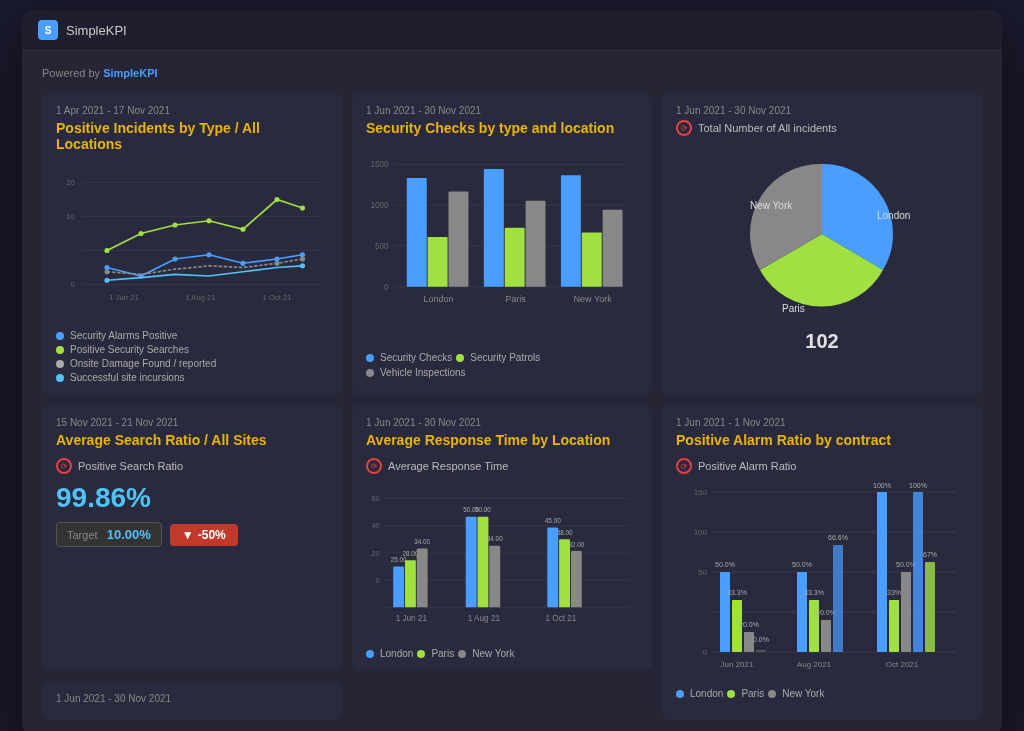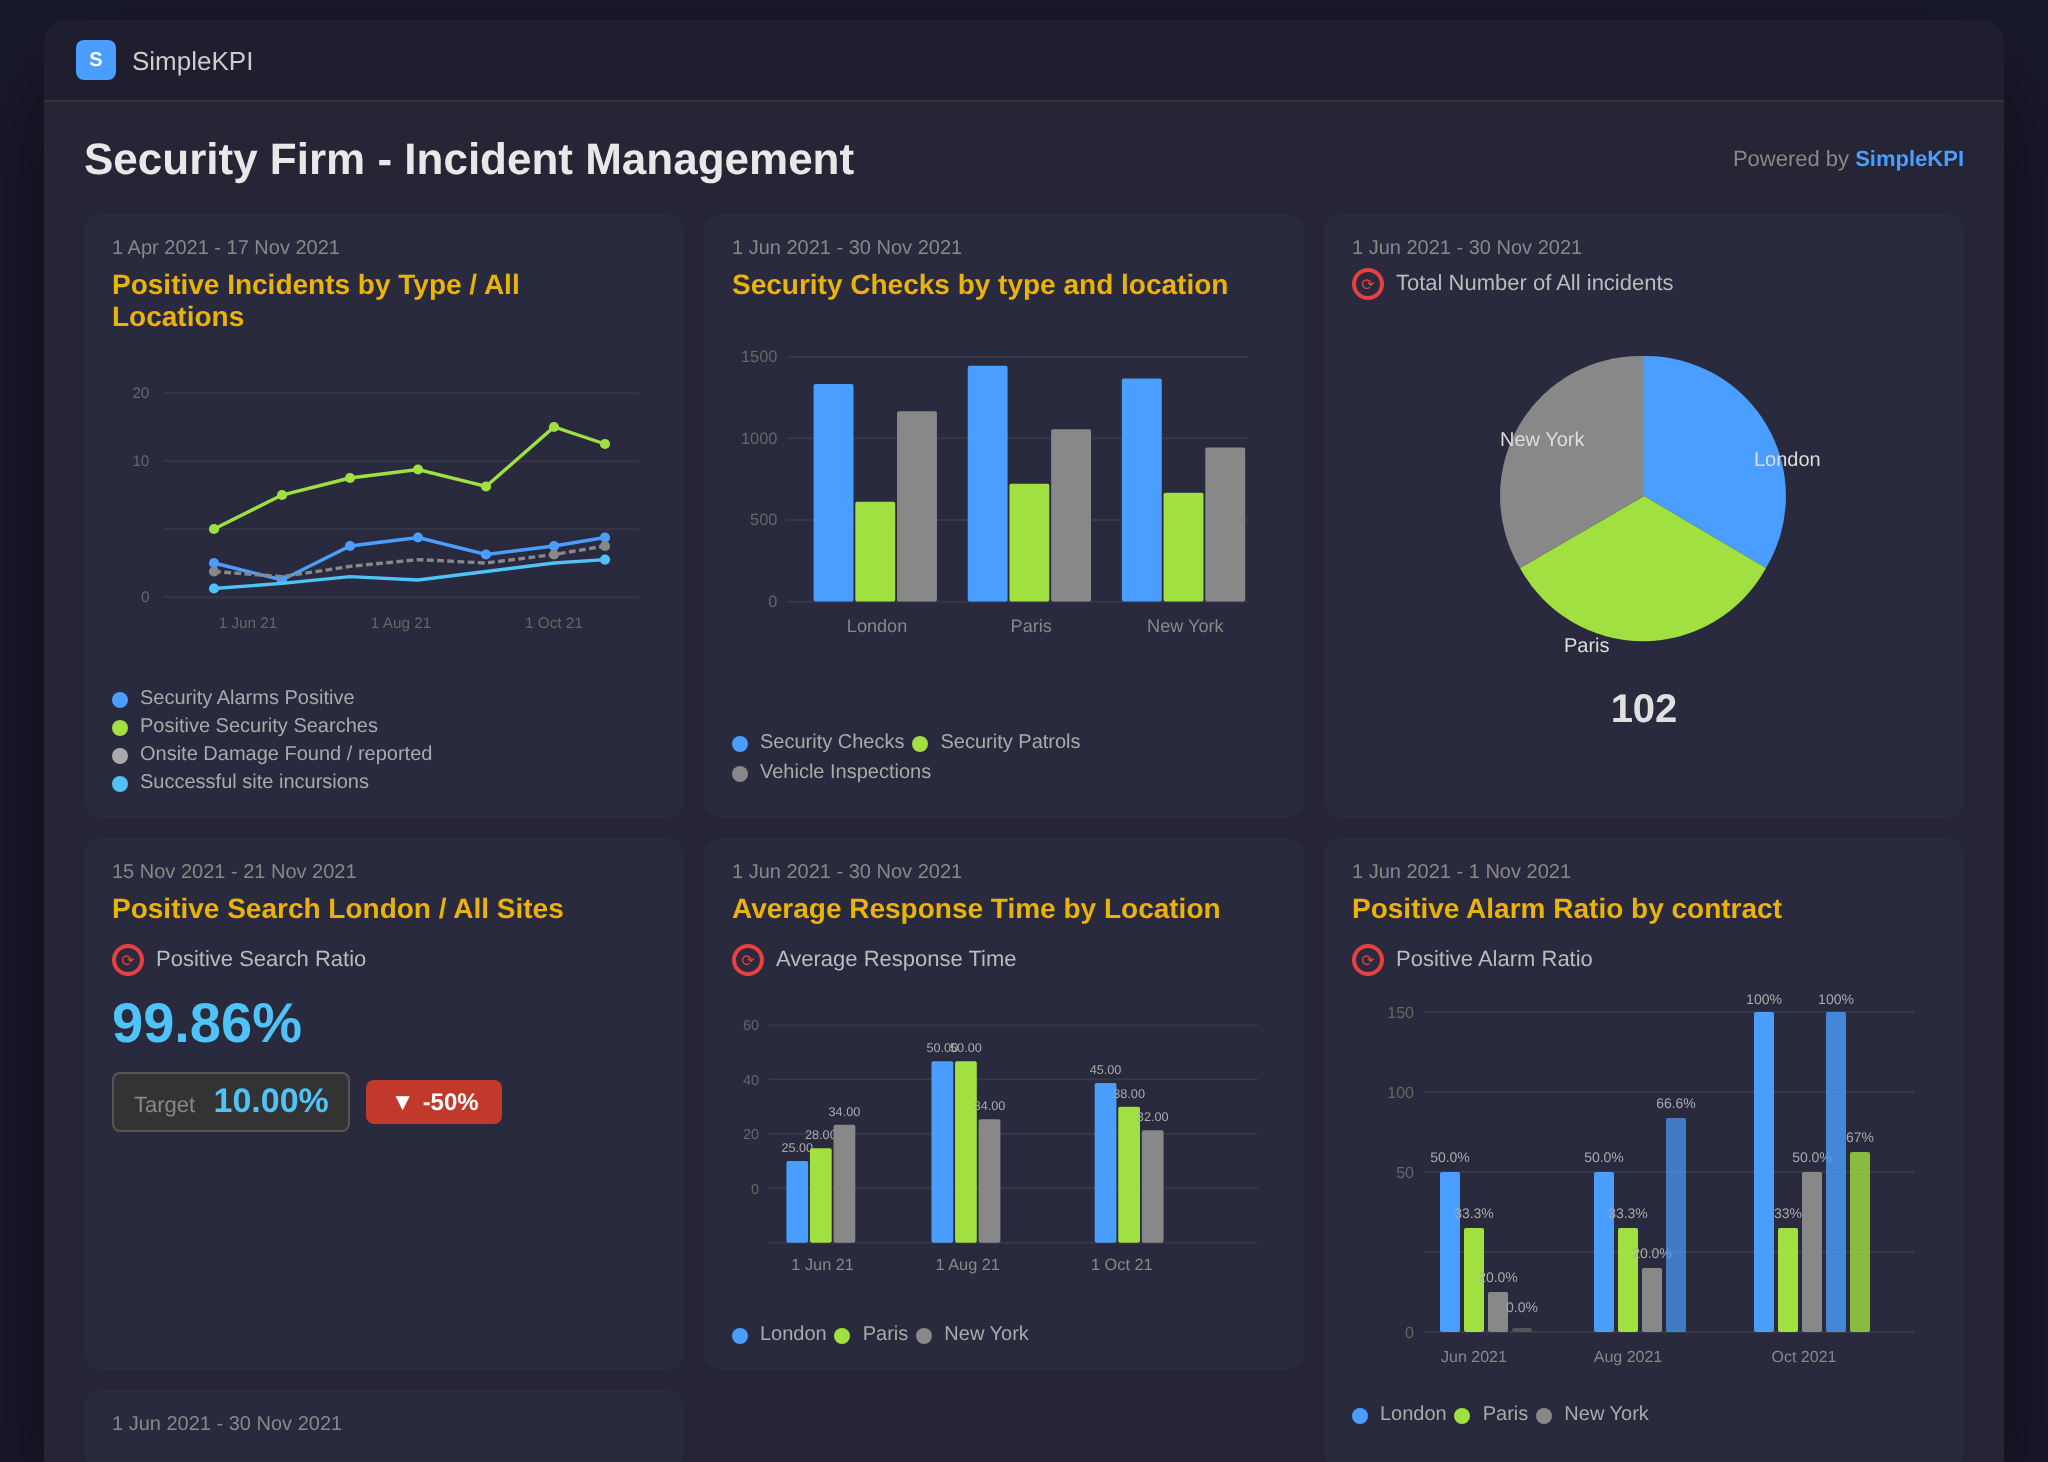--- a/index.html
+++ b/index.html
@@ -153,21 +153,21 @@
     .target-label {
       background: #333;
       border: 1px solid #555;
       border-radius: 4px;
       padding: 4px 10px;
       color: #888;
       font-size: 11px;
     }
     .target-value {
       color: #4fc3f7;
-      font-size: 17px;
+      font-size: 13px;
       font-weight: bold;
     }
     .variance-badge {
       background: #c0392b;
       color: white;
       border-radius: 4px;
       padding: 4px 12px;
       font-size: 12px;
       font-weight: bold;
       display: flex;
@@ -194,21 +194,20 @@
 <div class="app-window">
 
   <div class="title-bar">
     <div class="title-bar-logo">S</div>
     <span class="title-bar-text">SimpleKPI</span>
   </div>
 
   <div class="main-content">
 
     <div class="page-header">
-      <h1 class="page-title">Security Firm - Incident Management</h1>
       <div class="powered-by">
         Powered by <span>SimpleKPI</span>
       </div>
     </div>
 
     <div class="dashboard-grid">
 
       <div class="card grid-area-1">
         <div class="card-date">1 Apr 2021 - 17 Nov 2021</div>
         <div class="card-title">Positive Incidents by Type / All Locations</div>
@@ -343,21 +342,21 @@
             <text x="165" y="75" fill="#ddd" font-size="10">London</text>
             <text x="70" y="168" fill="#ddd" font-size="10">Paris</text>
             <text x="38" y="65" fill="#ddd" font-size="10">New York</text>
           </svg>
           <div class="pie-number">102</div>
         </div>
       </div>
 
       <div class="card grid-area-4">
         <div class="card-date">15 Nov 2021 - 21 Nov 2021</div>
-        <div class="card-title">Positive Search London / All Sites</div>
+        <div class="card-title">Average Search Ratio / All Sites</div>
         <div class="card-subtitle">
           <div class="kpi-icon">⟳</div>
           <span class="kpi-label">Positive Search Ratio</span>
         </div>
         <div class="kpi-value">99.86%</div>
         <div class="target-row">
           <div class="target-label">
             <span>Target</span>
             &nbsp;
             <span class="target-value">10.00%</span>

